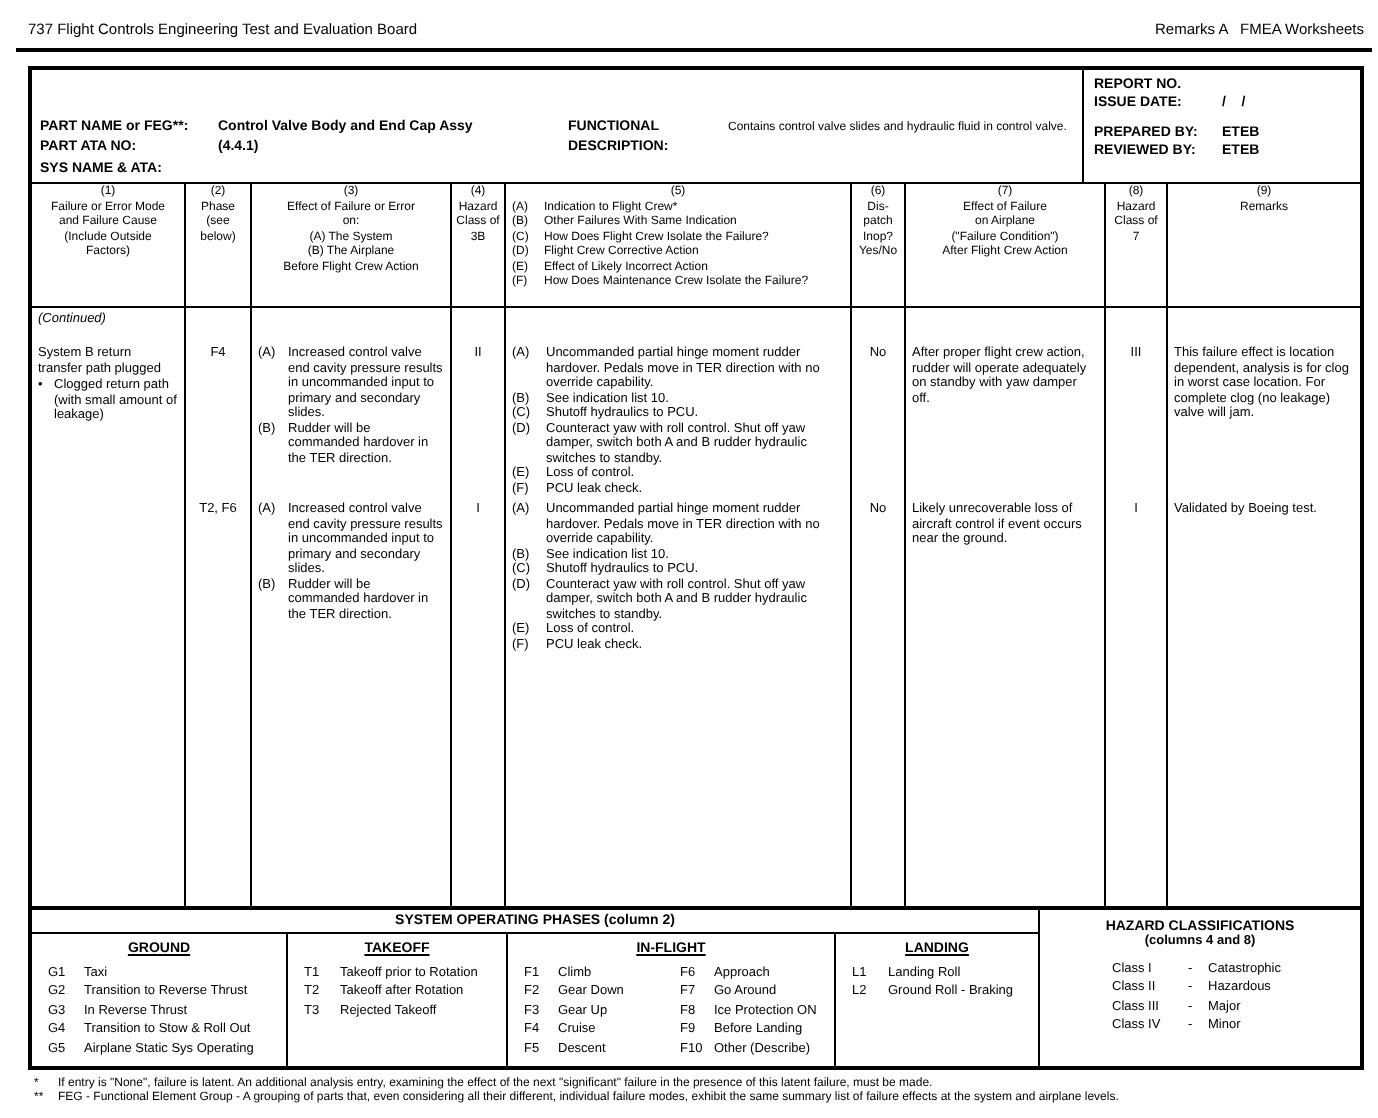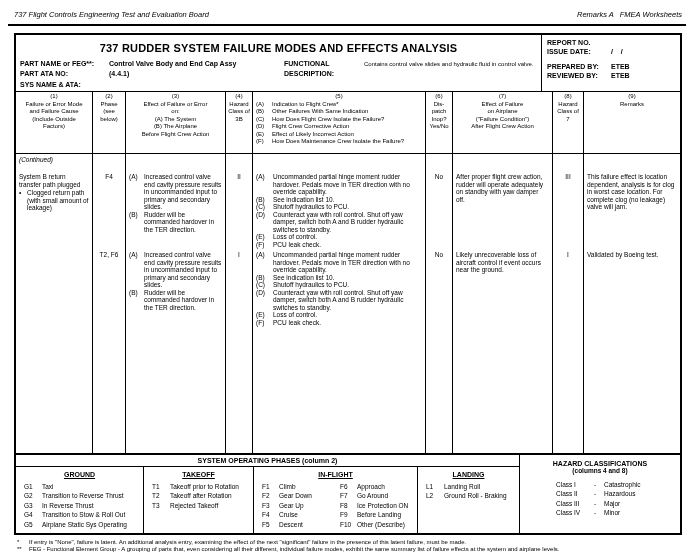--- a/index.html
+++ b/index.html
@@ -5,21 +5,21 @@
   * { margin:0; padding:0; box-sizing:border-box; }
   html,body { background:#e8e8e8; }
   #page {
     position:relative; width:689px; height:559px; background:#ffffff;
     font-family:"Liberation Sans", sans-serif; color:#000; overflow:hidden;
   }
   .pre { white-space:pre-line; }
   .prekeep { white-space:pre; }
 
   
-  .run-hdr { position:absolute; top:10px; left:14px; width:668px; display:flex; justify-content:space-between; font-style:italic; font-size:7.5px; }
+  .run-hdr { position:absolute; top:10px; left:14px; width:668px; display:flex; justify-content:space-between; font-size:7.5px; }
   .hdr-rule { position:absolute; top:24px; left:8px; width:678px; border-top:2.5px solid #000; }
 
   
   .fmea { position:absolute; left:14px; top:33px; width:668px; height:502px; border:2px solid #000; display:flex; flex-direction:column; background:#fff; }
 
   
   .title-row { display:flex; height:57px; border-bottom:1px solid #000; flex:none; }
   .title-left { position:relative; flex:1; }
   .doc-title { position:absolute; top:7px; left:0; right:0; text-align:center; font-weight:bold; font-size:11px; letter-spacing:.2px; }
   .fld { position:absolute; font-size:7px; font-weight:bold; white-space:nowrap; }
@@ -82,21 +82,20 @@
   <div class="run-hdr">
     <span>737 Flight Controls Engineering Test and Evaluation Board</span>
     <span class="prekeep">Remarks A   FMEA Worksheets</span>
   </div>
   <div class="hdr-rule"></div>
 
   <div class="fmea">
 
     <div class="title-row">
       <div class="title-left">
-        <div class="doc-title">737 RUDDER SYSTEM FAILURE MODES AND EFFECTS ANALYSIS</div>
         <span class="fld" style="top:25px; left:4px;">PART NAME or FEG**:</span>
         <span class="fld" style="top:25px; left:93px;">Control Valve Body and End Cap Assy</span>
         <span class="fld" style="top:25px; left:268px;">FUNCTIONAL</span>
         <span class="fld small" style="top:26px; left:348px;">Contains control valve slides and hydraulic fluid in control valve.</span>
         <span class="fld" style="top:35px; left:4px;">PART ATA NO:</span>
         <span class="fld" style="top:35px; left:93px;">(4.4.1)</span>
         <span class="fld" style="top:35px; left:268px;">DESCRIPTION:</span>
         <span class="fld" style="top:46px; left:4px;">SYS NAME &amp; ATA:</span>
       </div>
       <div class="info-box">

